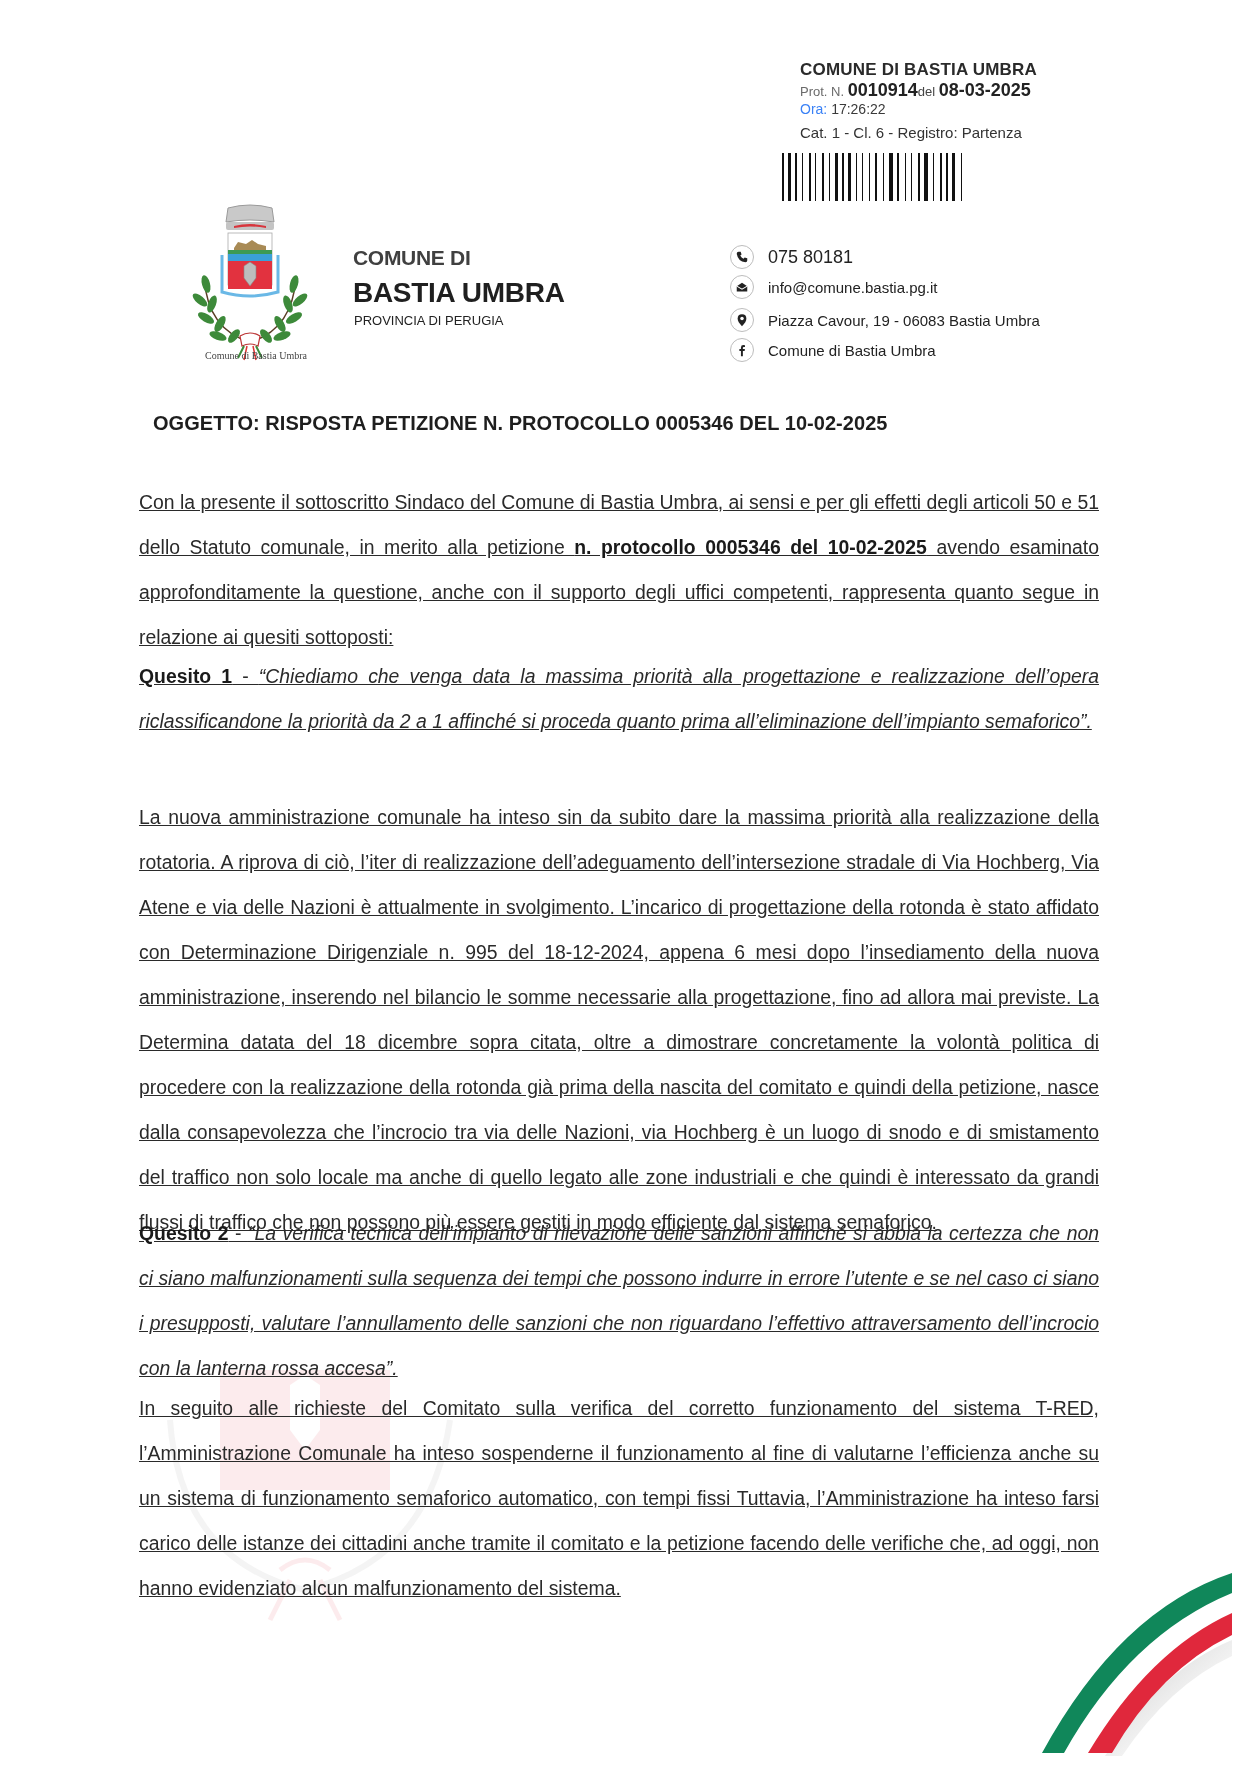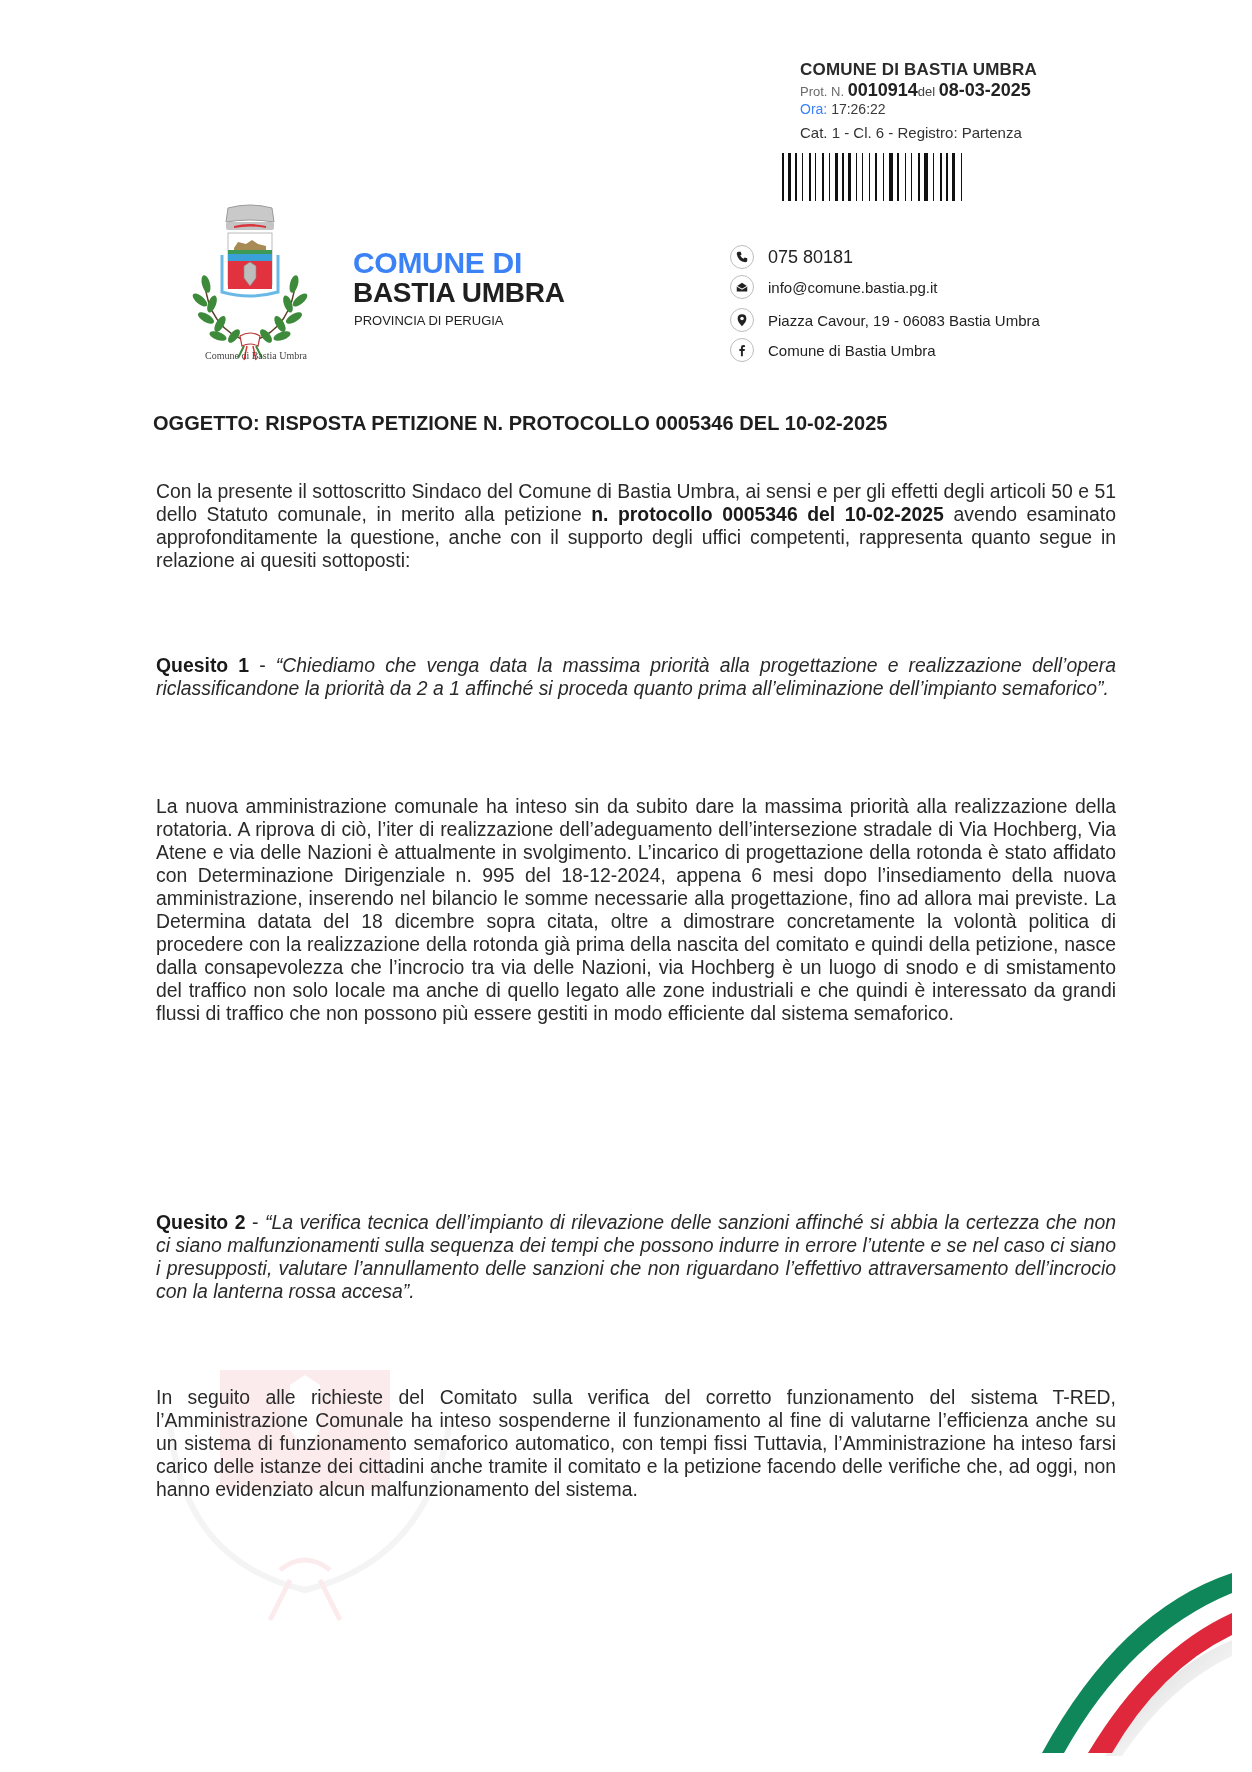--- a/index.html
+++ b/index.html
@@ -16,34 +16,34 @@
     .stamp .l3 { position:absolute; left:0; top:43px; font-size:14px; color:#3a3a3a; white-space:nowrap; }
     .stamp .l3 .lbl { color:#3b82f6; }
     .stamp .l4 { position:absolute; left:0; top:66px; font-size:15px; color:#333; white-space:nowrap; }
     .barcode { left:782px; top:153px; width:242px; height:48px; }
 
     
     .logo { left:190px; top:200px; width:130px; height:170px; }
     .logo-caption { left:190px; top:350px; width:132px; text-align:center; font-family:"Liberation Serif", serif; font-size:10px; color:#444; white-space:nowrap; }
 
     
-    .title1 { left:353px; top:246px; font-size:30px; font-weight:bold; color:#3b82f6; letter-spacing:-0.3px; white-space:nowrap; }
+    .title1 { left:353px; top:246px; font-size:21px; font-weight:bold; color:#404040; letter-spacing:-0.3px; white-space:nowrap; }
     .title2 { left:353px; top:277px; font-size:28px; font-weight:bold; color:#1f1f1f; letter-spacing:-0.3px; white-space:nowrap; }
     .subtitle { left:354px; top:313px; font-size:13px; color:#222; white-space:nowrap; }
 
     
     .contact { left:730px; height:26px; display:flex; align-items:center; white-space:nowrap; }
     .contact .ic { width:24px; height:24px; border-radius:50%; border:1.5px solid #bdbdbd; box-sizing:border-box; display:flex; align-items:center; justify-content:center; margin-right:14px; }
     .contact .ic svg { width:14px; height:14px; }
     .contact .txt { font-size:15px; color:#222; }
     .contact.phone .txt { font-size:18px; }
 
     
     .subject { left:153px; top:412px; font-size:20px; font-weight:bold; color:#1e1e1e; letter-spacing:0.05px; white-space:nowrap; }
-    .para { position:absolute; left:156px; width:960px; font-size:19.4px; line-height:23px; text-align:justify; color:#2a2a2a; }
+    .para { position:absolute; left:139px; width:960px; font-size:19.4px; line-height:45px; text-align:justify; color:#2a2a2a;text-decoration:underline; }
     .para b { color:#1a1a1a; }
     .para i { font-style:italic; }
     .p1 { top:480px; }
     .q1 { top:654px; }
     .p2 { top:795px; }
     .q2 { top:1211px; }
     .p4 { top:1386px; }
 
     .watermark { left:160px; top:1300px; width:320px; height:340px; opacity:0.09; }
     .flag { left:1030px; top:1560px; width:222px; height:212px; }

